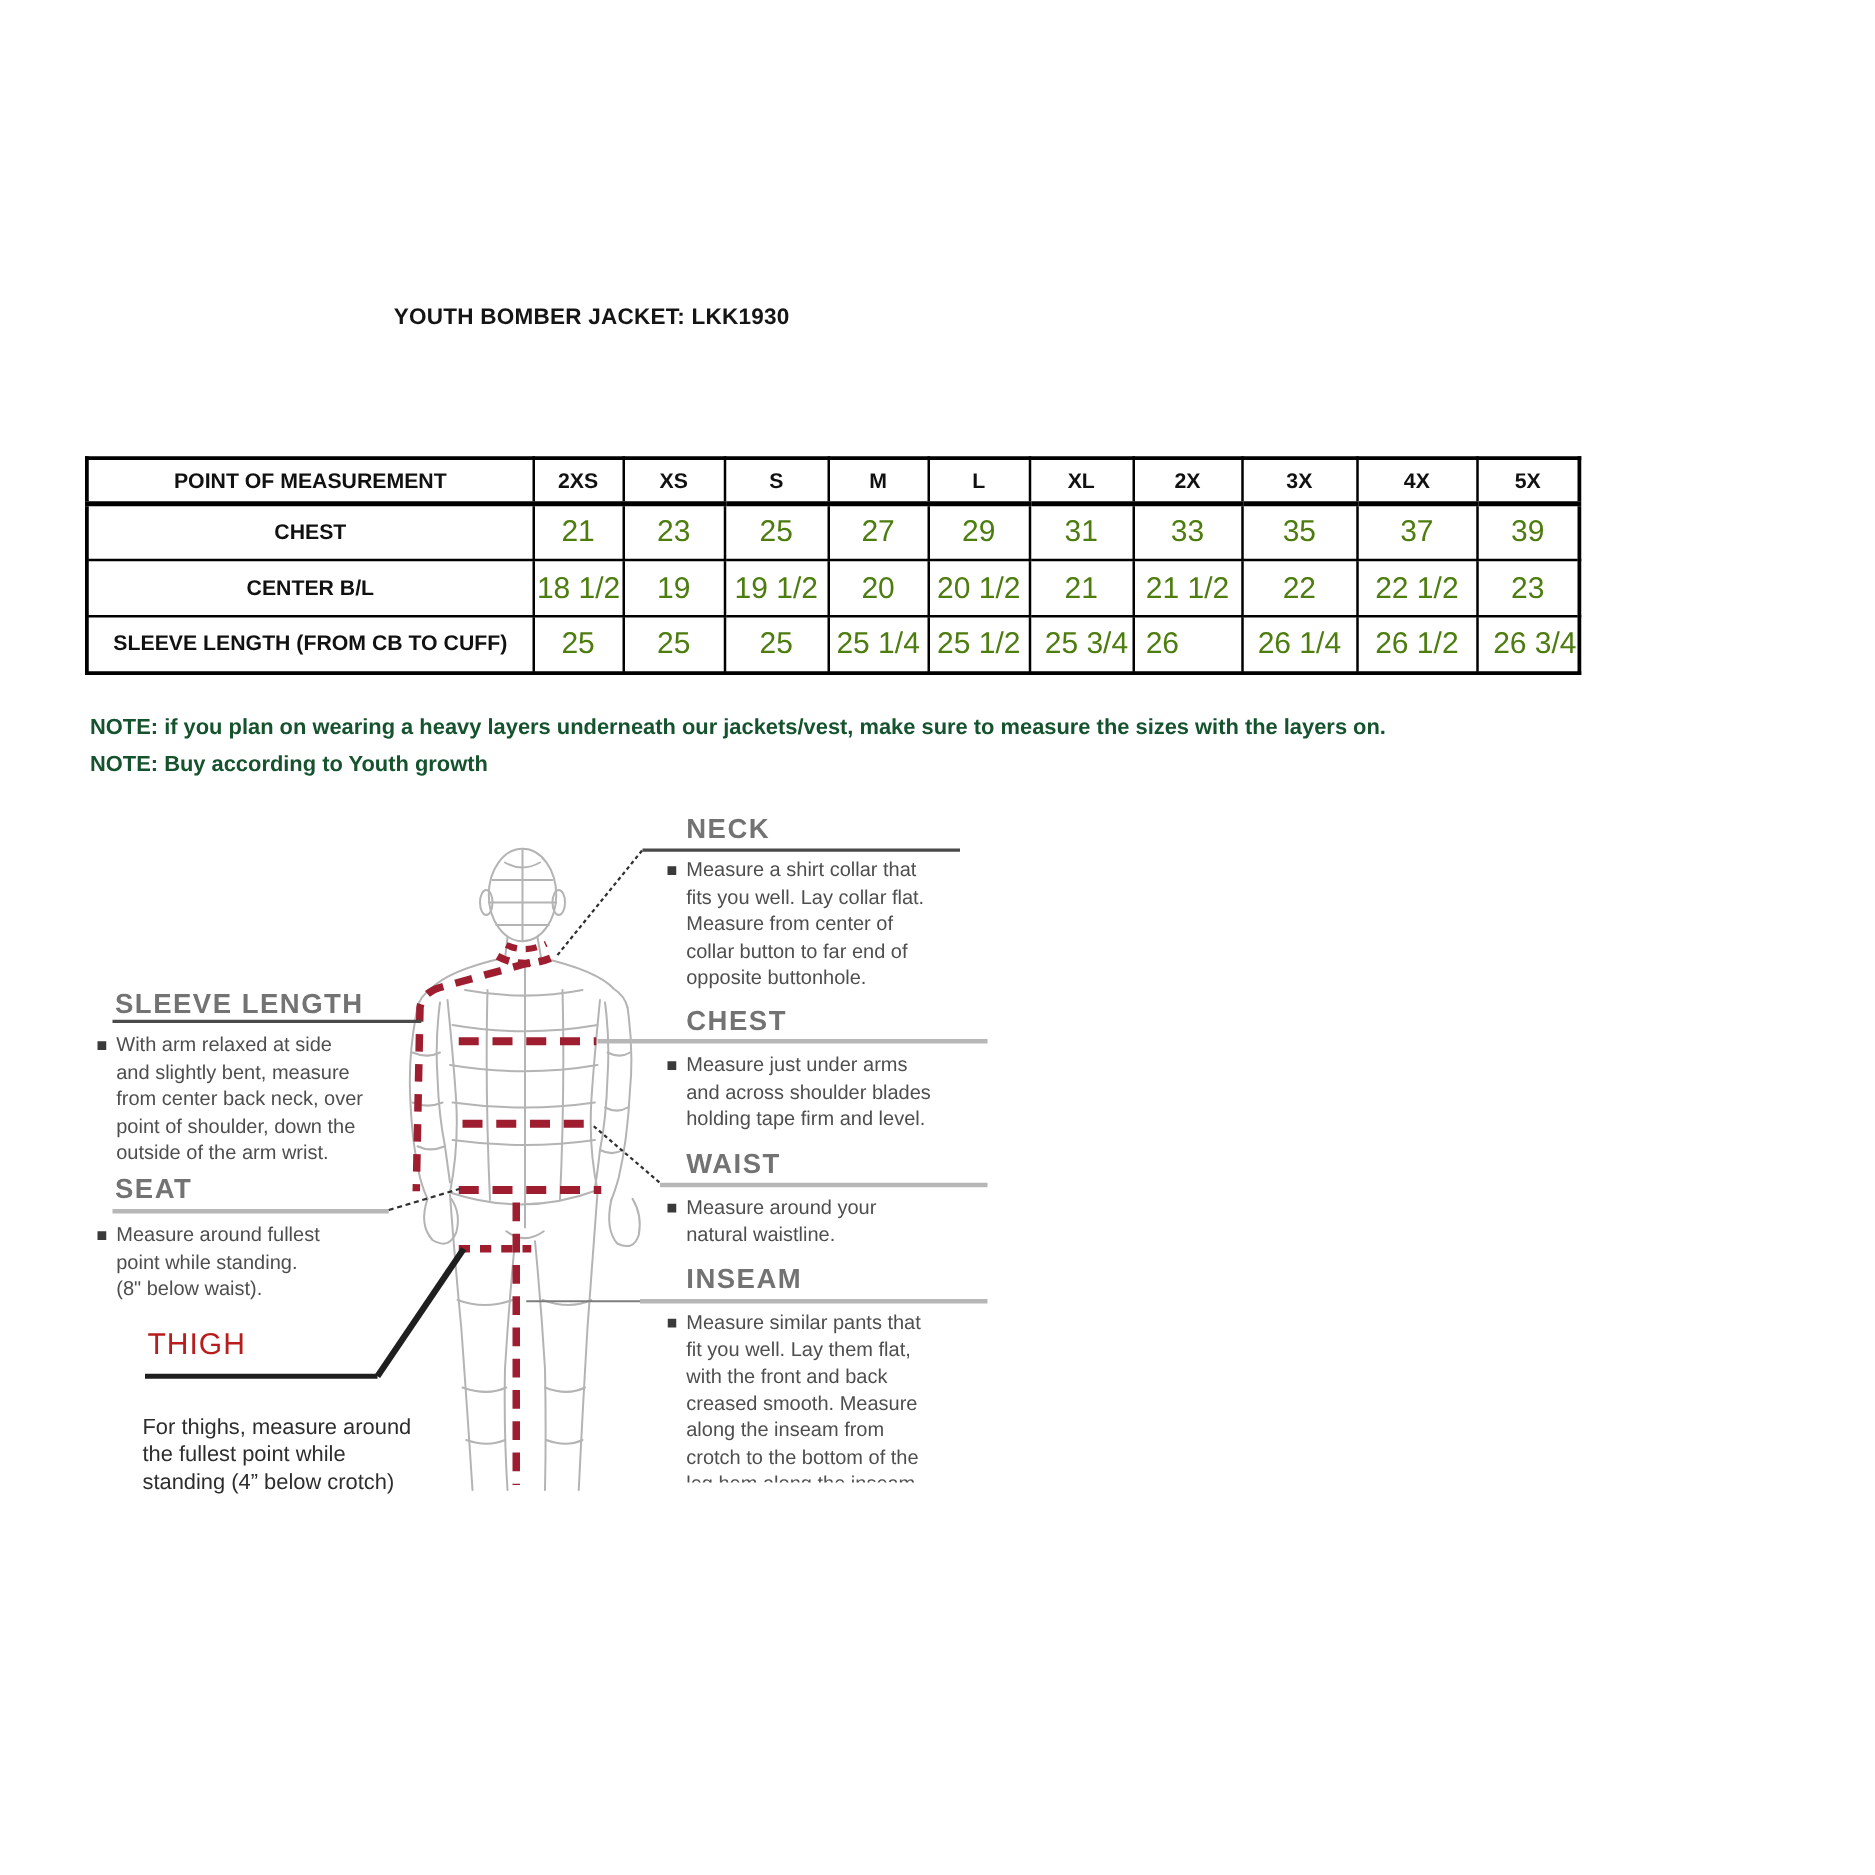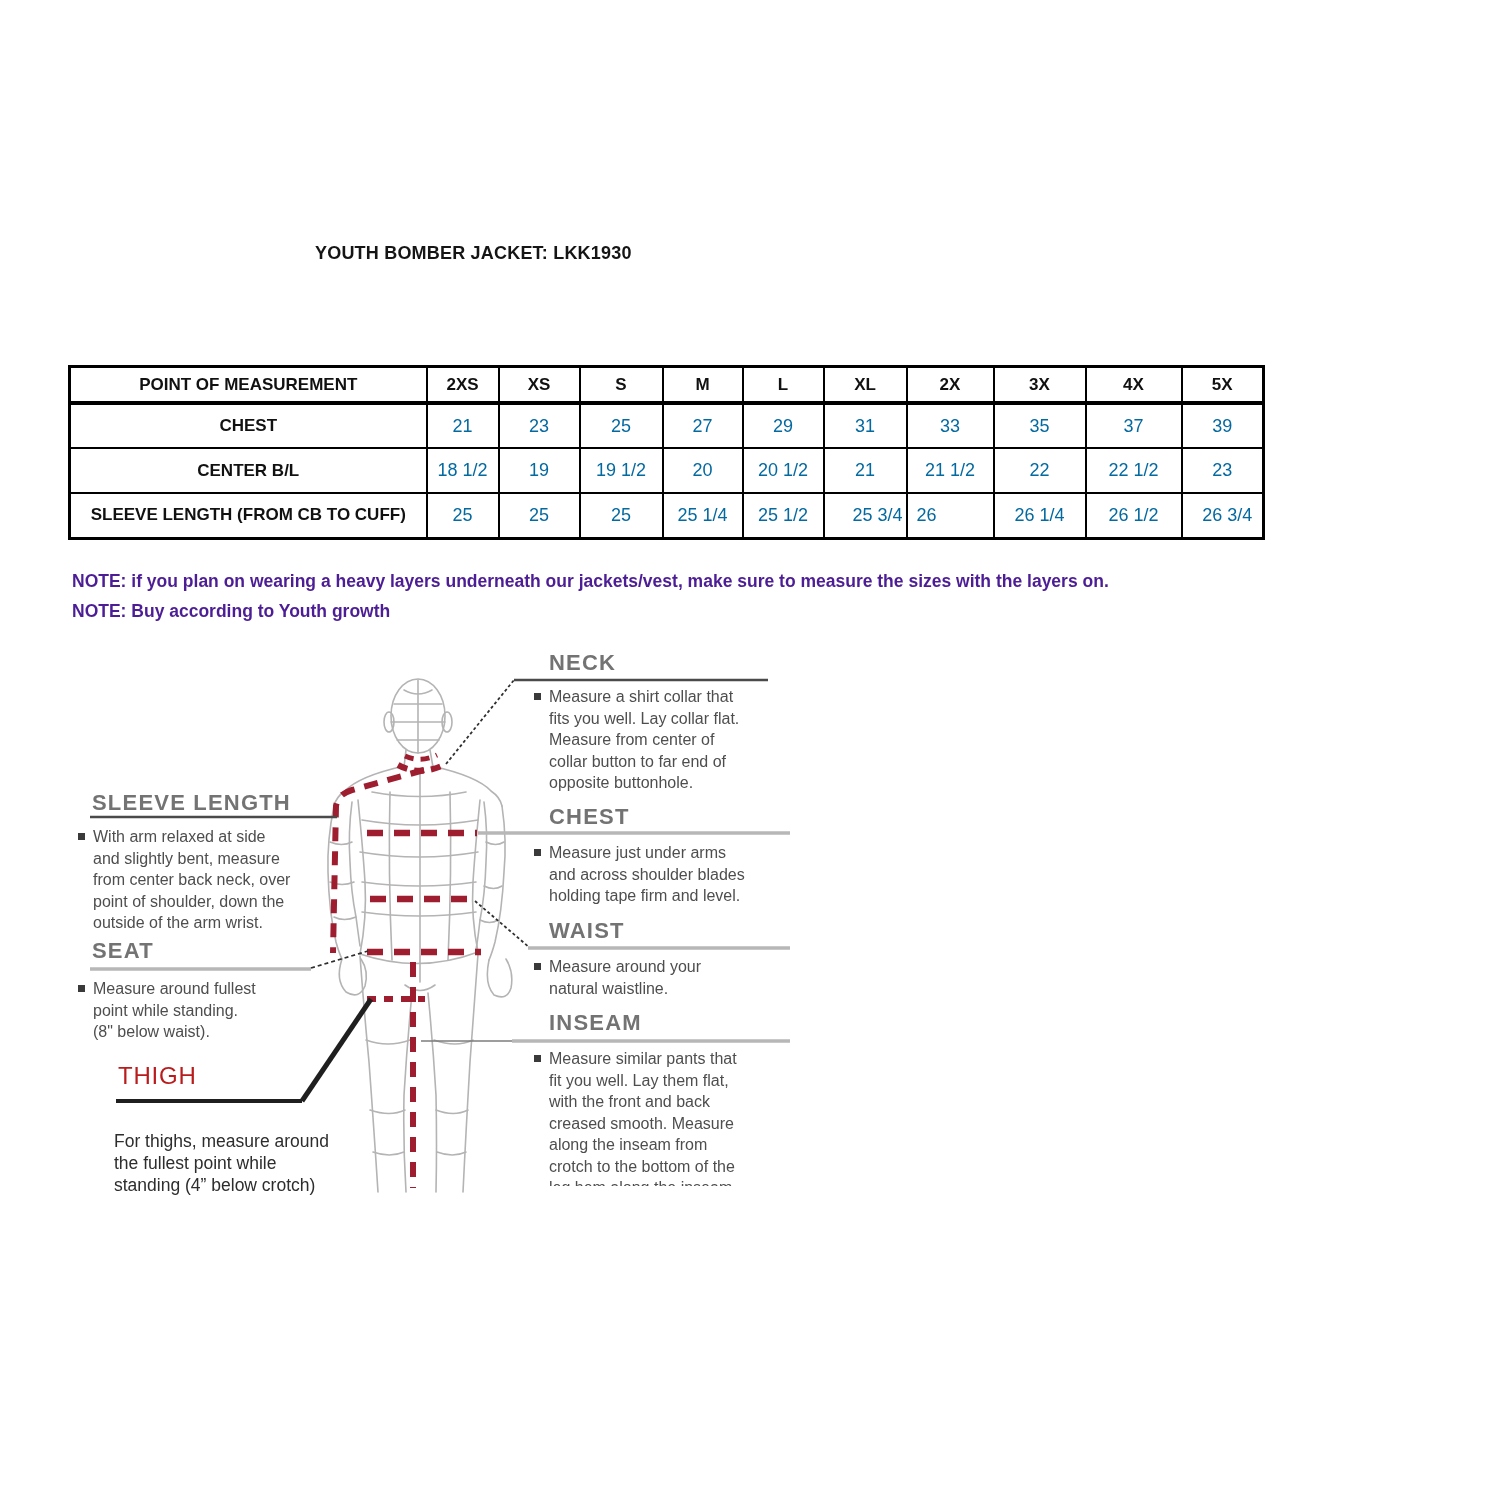--- a/index.html
+++ b/index.html
@@ -15,26 +15,26 @@
   
   .table-wrap{position:absolute;left:68px;top:365px;}
   table.size-chart{border-collapse:collapse;table-layout:fixed;width:1194px;border:3px solid #000;}
   table.size-chart th,table.size-chart td{
     border:2px solid #000;text-align:center;vertical-align:middle;
     font-size:17px;padding:0 2px;overflow:hidden;white-space:nowrap;
   }
   table.size-chart thead th{height:33px;font-weight:bold;border-bottom:4px solid #000;}
   table.size-chart tbody tr{height:45px;}
   table.size-chart tbody th{font-weight:bold;}
-  table.size-chart tbody td{font-size:18px;font-weight:400;color:#0369a1;}
+  table.size-chart tbody td{font-size:24px;font-weight:400;color:#4d7c0f;}
   tr.sleeve-row td:nth-child(7){text-align:right;padding-right:3px;}
   tr.sleeve-row td:nth-child(8){text-align:left;padding-left:9px;}
   tr.sleeve-row td:nth-child(11){padding-right:2px;padding-left:12px;}
   
-  .notes{position:absolute;left:72px;top:566px;font-size:17.5px;font-weight:bold;color:#4c1d95;}
+  .notes{position:absolute;left:72px;top:566px;font-size:17.5px;font-weight:bold;color:#14532d;}
   .notes .note-line{white-space:nowrap;line-height:30px;}
   
   .diagram-svg{position:absolute;left:0;top:0;}
   .measure-label{
     position:absolute;font-size:22px;font-weight:600;letter-spacing:1.2px;
     color:#737373;white-space:nowrap;
   }
   .measure-label.thigh{font-size:24px;font-weight:500;color:#b91c1c;letter-spacing:.8px;}
   .measure-desc{
     position:absolute;display:flex;align-items:flex-start;gap:8px;

